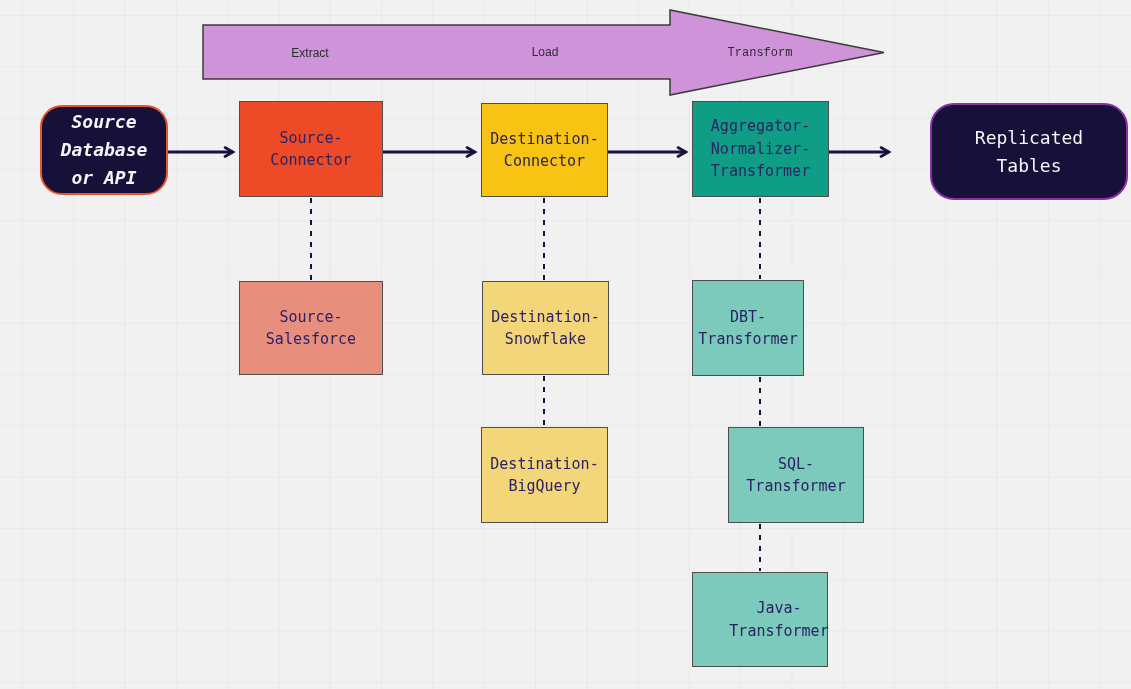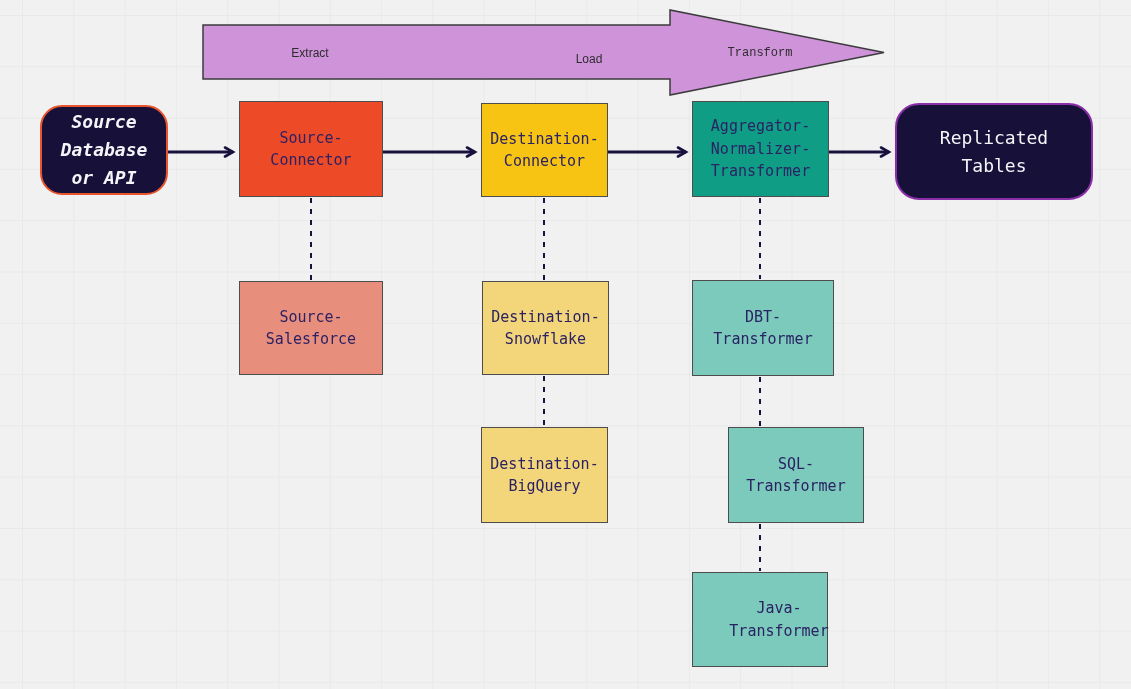--- a/index.html
+++ b/index.html
@@ -32,21 +32,21 @@
     display:flex;align-items:center;justify-content:center;
     background:#17113a;
     color:#f6f4f8;
     box-sizing:border-box;
     font-family:"DejaVu Sans Mono","Liberation Mono",monospace;
     font-size:18px;line-height:1.55;
     text-align:center;
   }
   .pill .node-label{white-space:pre-line;}
   .pill-source{border:2px solid #e8542e;border-radius:22px;font-weight:bold;}
-  .pill-replicated{border:2px solid #8b2fa8;border-radius:24px;font-weight:normal;}
+  .pill-replicated{border:2px solid #8b2fa8;border-radius:24px;font-weight:normal;margin-left:35px;}
   .fill-source{background:#ed4a28;}
   .fill-source-sub{background:#e88e7d;}
   .fill-dest{background:#f7c413;}
   .fill-dest-sub{background:#f3d57a;}
   .fill-transform{background:#0f9e85;}
   .fill-transform-sub{background:#7ccabb;}
   .phase-label{
     position:absolute;
     transform:translate(-50%,-50%);
     font-family:"Liberation Sans","DejaVu Sans",sans-serif;
@@ -75,21 +75,21 @@
 
     <path d="M311,198 L311,280" stroke="#16113d" stroke-width="2" stroke-dasharray="5 6" fill="none"></path>
     <path d="M544,198 L544,280" stroke="#16113d" stroke-width="2" stroke-dasharray="5 6" fill="none"></path>
     <path d="M544,376 L544,426" stroke="#16113d" stroke-width="2" stroke-dasharray="5 6" fill="none"></path>
     <path d="M760,198 L760,279" stroke="#16113d" stroke-width="2" stroke-dasharray="5 6" fill="none"></path>
     <path d="M760,377 L760,426" stroke="#16113d" stroke-width="2" stroke-dasharray="5 6" fill="none"></path>
     <path d="M760,524 L760,571" stroke="#16113d" stroke-width="2" stroke-dasharray="5 6" fill="none"></path>
   </svg>
 
   <div class="phase-label" style="left:310px;top:53px;">Extract</div>
-  <div class="phase-label" style="left:545px;top:59px;margin-left:44px;">Load</div>
+  <div class="phase-label" style="left:545px;top:52px;">Load</div>
   <div class="phase-label" style="left:760px;top:53px;font-family:Liberation Mono, monospace;">Transform</div>
 
   <div class="pill pill-source" style="left:40px;top:105px;width:128px;height:90px;font-style:italic;">
     <span class="node-label">Source
 Database
 or API</span>
   </div>
 
   <div class="node fill-source" style="left:239px;top:101px;width:144px;height:96px;">
     <span class="node-label">Source-
@@ -115,21 +115,21 @@
   <div class="node fill-source-sub" style="left:239px;top:281px;width:144px;height:94px;">
     <span class="node-label">Source-
 Salesforce</span>
   </div>
 
   <div class="node fill-dest-sub" style="left:482px;top:281px;width:127px;height:94px;">
     <span class="node-label">Destination-
 Snowflake</span>
   </div>
 
-  <div class="node fill-transform-sub" style="left:692px;top:280px;width:142px;height:96px;">
+  <div class="node fill-transform-sub" style="left:692px;top:280px;width:112px;height:96px;">
     <span class="node-label">DBT-
 Transformer</span>
   </div>
 
   <div class="node fill-dest-sub" style="left:481px;top:427px;width:127px;height:96px;">
     <span class="node-label">Destination-
 BigQuery</span>
   </div>
 
   <div class="node fill-transform-sub" style="left:692px;top:427px;width:136px;height:96px;margin-left:36px;">

